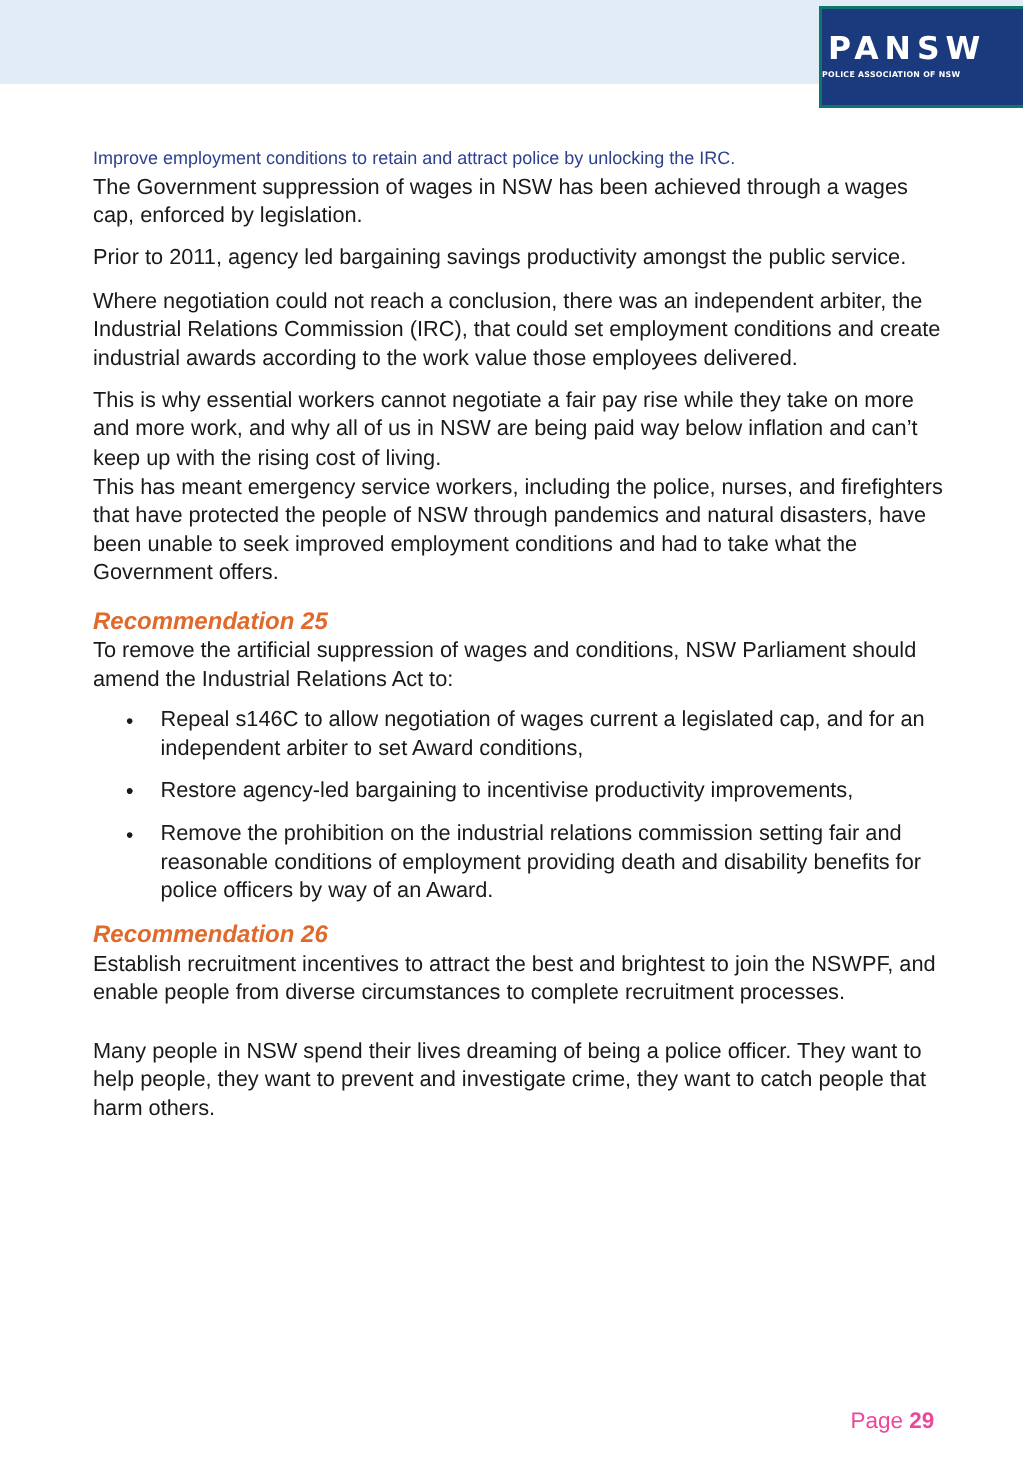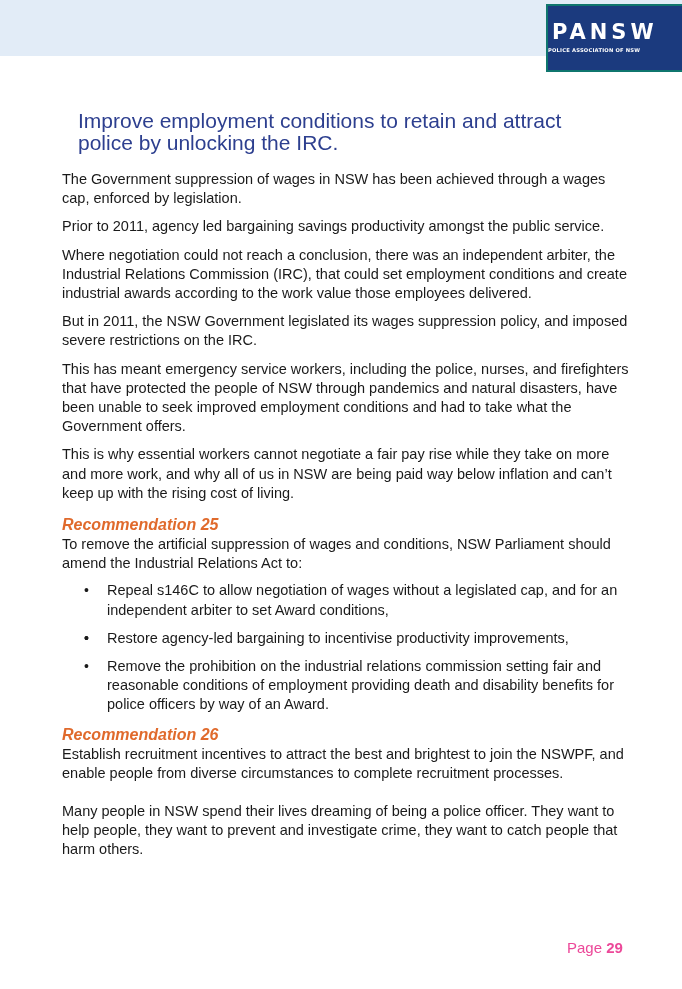--- a/index.html
+++ b/index.html
@@ -29,21 +29,21 @@
   .logo-sub {
     display: block; margin-top: 3px;
     font-family: "DejaVu Sans", sans-serif;
     font-weight: bold; font-size: 5.2px; letter-spacing: 0.2px;
   }
   .content {
     position: absolute; left: 62px; top: 94px; width: 572px;
     font-size: 14.5px; line-height: 19.2px;
   }
   .heading {
-    color: #2d3f8f; font-size: 21px; line-height: 22px; margin: 16px;
+    color: #2d3f8f; font-size: 12px; line-height: 22px; margin: 0;
     font-weight: normal;
   }
   p { margin: 0 0 9px 0; }
   p.first { margin-top: 0; }
   .rec {
     color: #e06a2c; font-style: italic; font-size: 16px; line-height: 20px;
     margin: 12px 0 0 0; font-weight: bold;
   }
   ul.bullets { list-style: none; margin: 8px 0 0 0; padding: 0; }
   ul.bullets li { position: relative; padding-left: 45px; margin-bottom: 9px; }
@@ -64,28 +64,27 @@
 <div class="logo">
   <span class="logo-mark">PANSW</span>
   <span class="logo-sub">POLICE ASSOCIATION OF NSW</span>
 </div>
 
 <div class="content">
   <h2 class="heading">Improve employment conditions to retain and attract police by unlocking the IRC.</h2>
   <p class="first">The Government suppression of wages in NSW has been achieved through a wages cap, enforced by legislation.</p>
   <p>Prior to 2011, agency led bargaining savings productivity amongst the public service.</p>
   <p>Where negotiation could not reach a conclusion, there was an independent arbiter, the Industrial Relations Commission (IRC), that could set employment conditions and create industrial awards according to the work value those employees delivered.</p>
-  <p>But in 2011, the NSW Government legislated its wages suppression policy, and imposed severe restrictions on the IRC.</p>
+  <p style="margin-bottom:0">This is why essential workers cannot negotiate a fair pay rise while they take on more and more work, and why all of us in NSW are being paid way below inflation and can’t keep up with the rising cost of living.</p>
   <p>This has meant emergency service workers, including the police, nurses, and firefighters that have protected the people of NSW through pandemics and natural disasters, have been unable to seek improved employment conditions and had to take what the Government offers.</p>
-  <p style="margin-bottom:0">This is why essential workers cannot negotiate a fair pay rise while they take on more and more work, and why all of us in NSW are being paid way below inflation and can’t keep up with the rising cost of living.</p>
 
   <h3 class="rec">Recommendation 25</h3>
   <p style="margin-bottom:0">To remove the artificial suppression of wages and conditions, NSW Parliament should amend the Industrial Relations Act to:</p>
   <ul class="bullets">
-    <li><span class="bullet-dot">•</span><span>Repeal s146C to allow negotiation of wages without a legislated cap, and for an independent arbiter to set Award conditions,</span></li>
+    <li><span class="bullet-dot">•</span><span>Repeal s146C to allow negotiation of wages current a legislated cap, and for an independent arbiter to set Award conditions,</span></li>
     <li><span class="bullet-dot">•</span></li>
     <li><span class="bullet-dot">•</span><span>Restore agency-led bargaining to incentivise productivity improvements,</span></li>
     <li style="margin-bottom:0"><span class="bullet-dot">•</span><span>Remove the prohibition on the industrial relations commission setting fair and reasonable conditions of employment providing death and disability benefits for police officers by way of an Award.</span></li>
   </ul>
 
   <h3 class="rec" style="margin-top:10px">Recommendation 26</h3>
   <p style="margin-bottom:0">Establish recruitment incentives to attract the best and brightest to join the NSWPF, and enable people from diverse circumstances to complete recruitment processes.</p>
   <div class="spacer"></div>
   <p>Many people in NSW spend their lives dreaming of being a police officer. They want to help people, they want to prevent and investigate crime, they want to catch people that harm others.</p>
 </div>

